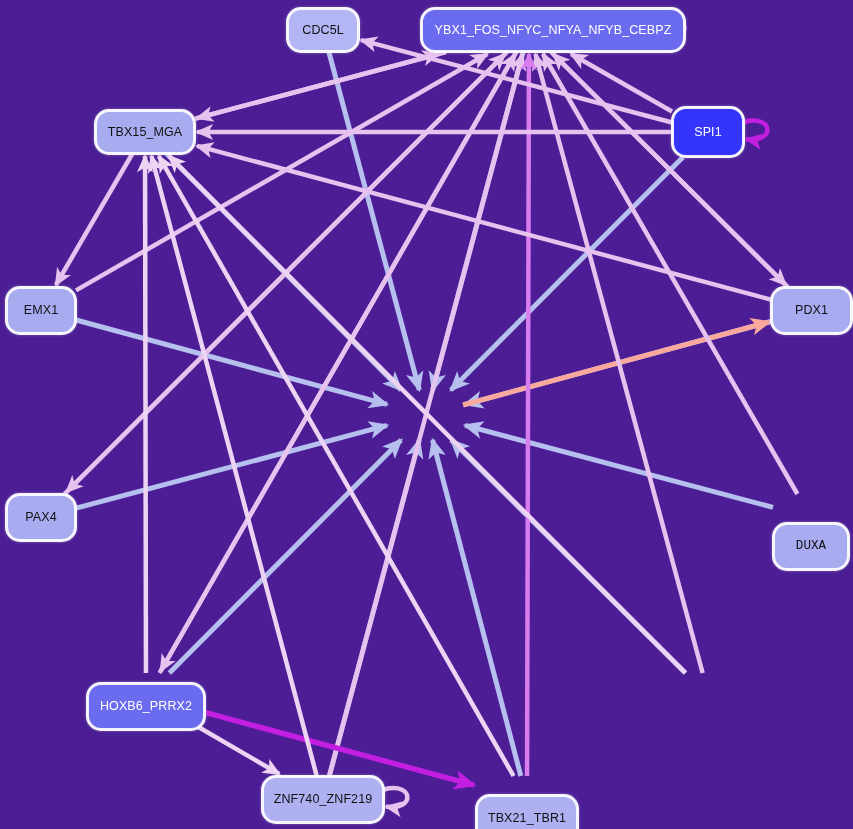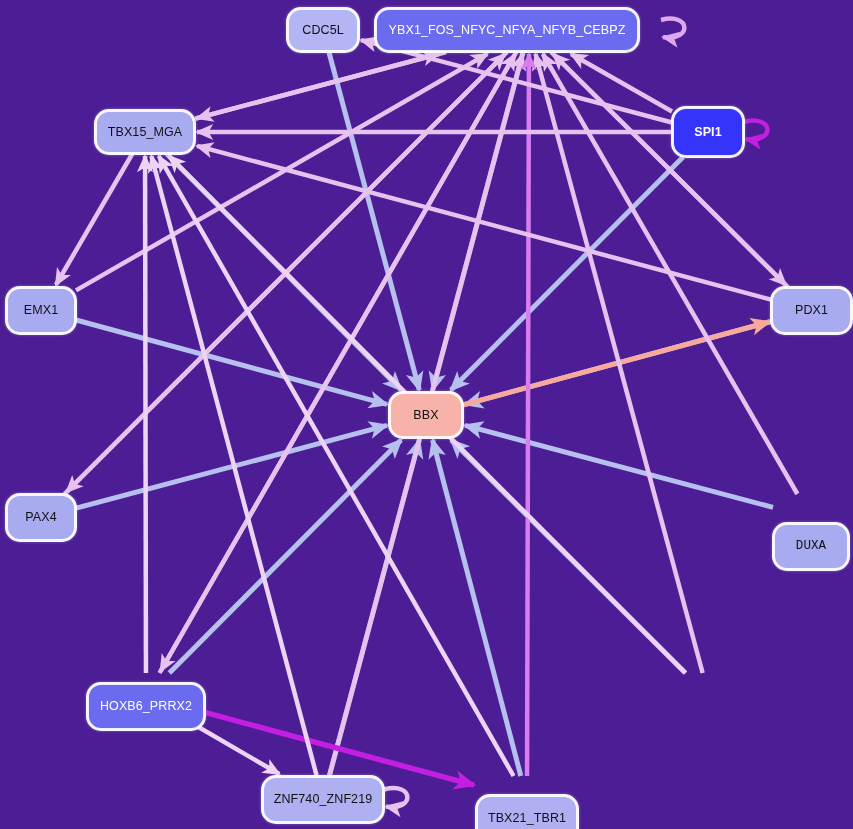--- a/index.html
+++ b/index.html
@@ -122,37 +122,34 @@
         <line x1="316.73" y1="776.00" x2="151.40" y2="156.00" stroke="#eed4f3" stroke-width="4.5" stroke-linecap="butt" marker-end="url(#arrow-4)"></line>
         <path d="M 661 20 C 691.8 12, 691.8 42, 663 37" fill="none" stroke="#e0a8ee" stroke-width="4.5" stroke-linecap="butt" marker-end="url(#arrow-6)"></path>
         <path d="M 744 122 C 774.8 114, 774.8 144, 746 139" fill="none" stroke="#c21fe0" stroke-width="4.5" stroke-linecap="butt" marker-end="url(#arrow-5)"></path>
         <path d="M 384 789.5 C 414.8 781.5, 414.8 811.5, 386 806.5" fill="none" stroke="#e7c2ef" stroke-width="4.5" stroke-linecap="butt" marker-end="url(#arrow-2)"></path>
       </g>
     </svg>
   <div id="node-layer">
       <div class="gnode" style="left: 288px; top: 9px; width: 70px; height: 42px; background: rgb(179, 181, 244); color: rgb(17, 17, 17);">
         <span class="lbl">CDC5L</span>
       </div>
-      <div class="gnode" style="left: 376px; top: 9px; width: 262px; height: 42px; background: rgb(107, 107, 240); color: rgb(255, 255, 255);">
+      <div class="gnode" style="left: 422px; top: 9px; width: 262px; height: 42px; background: rgb(107, 107, 240); color: rgb(255, 255, 255);">
         <span class="lbl">YBX1_FOS_NFYC_NFYA_NFYB_CEBPZ</span>
       </div>
-      <div class="gnode" style="left: 673px; top: 108px; width: 70px; height: 48px; background: rgb(52, 52, 251); color: rgb(255, 255, 255); font-weight: bold;">
+      <div class="gnode" style="left: 673px; top: 108px; width: 70px; height: 48px; background: rgb(52, 52, 251); color: rgb(255, 255, 255);">
         <span class="lbl">SPI1</span>
       </div>
       <div class="gnode" style="left: 96px; top: 111px; width: 98px; height: 42px; background: rgb(169, 171, 240); color: rgb(17, 17, 17); justify-content: center;">
         <span class="lbl">TBX15_MGA</span>
       </div>
       <div class="gnode" style="left: 7px; top: 288px; width: 68px; height: 45px; background: rgb(169, 171, 240); color: rgb(17, 17, 17);">
         <span class="lbl">EMX1</span>
       </div>
       <div class="gnode" style="left: 772px; top: 288px; width: 79px; height: 45px; background: rgb(169, 171, 240); color: rgb(17, 17, 17); text-align: right;">
         <span class="lbl">PDX1</span>
-      </div>
-      <div class="gnode" style="left: 390px; top: 393px; width: 72px; height: 44px; background: rgb(247, 179, 169); color: rgb(17, 17, 17);">
-        <span class="lbl">BBX</span>
       </div>
       <div class="gnode" style="left: 7px; top: 495px; width: 68px; height: 45px; background: rgb(169, 171, 240); color: rgb(17, 17, 17); justify-content: center;">
         <span class="lbl">PAX4</span>
       </div>
       <div class="gnode" style="left: 774px; top: 524px; width: 74px; height: 45px; background: rgb(169, 171, 240); color: rgb(17, 17, 17); font-family: Liberation Mono, monospace;">
         <span class="lbl">DUXA</span>
       </div>
       <div class="gnode" style="left: 88px; top: 684px; width: 116px; height: 45px; background: rgb(107, 107, 240); color: rgb(255, 255, 255);">
         <span class="lbl">HOXB6_PRRX2</span>
       </div>

